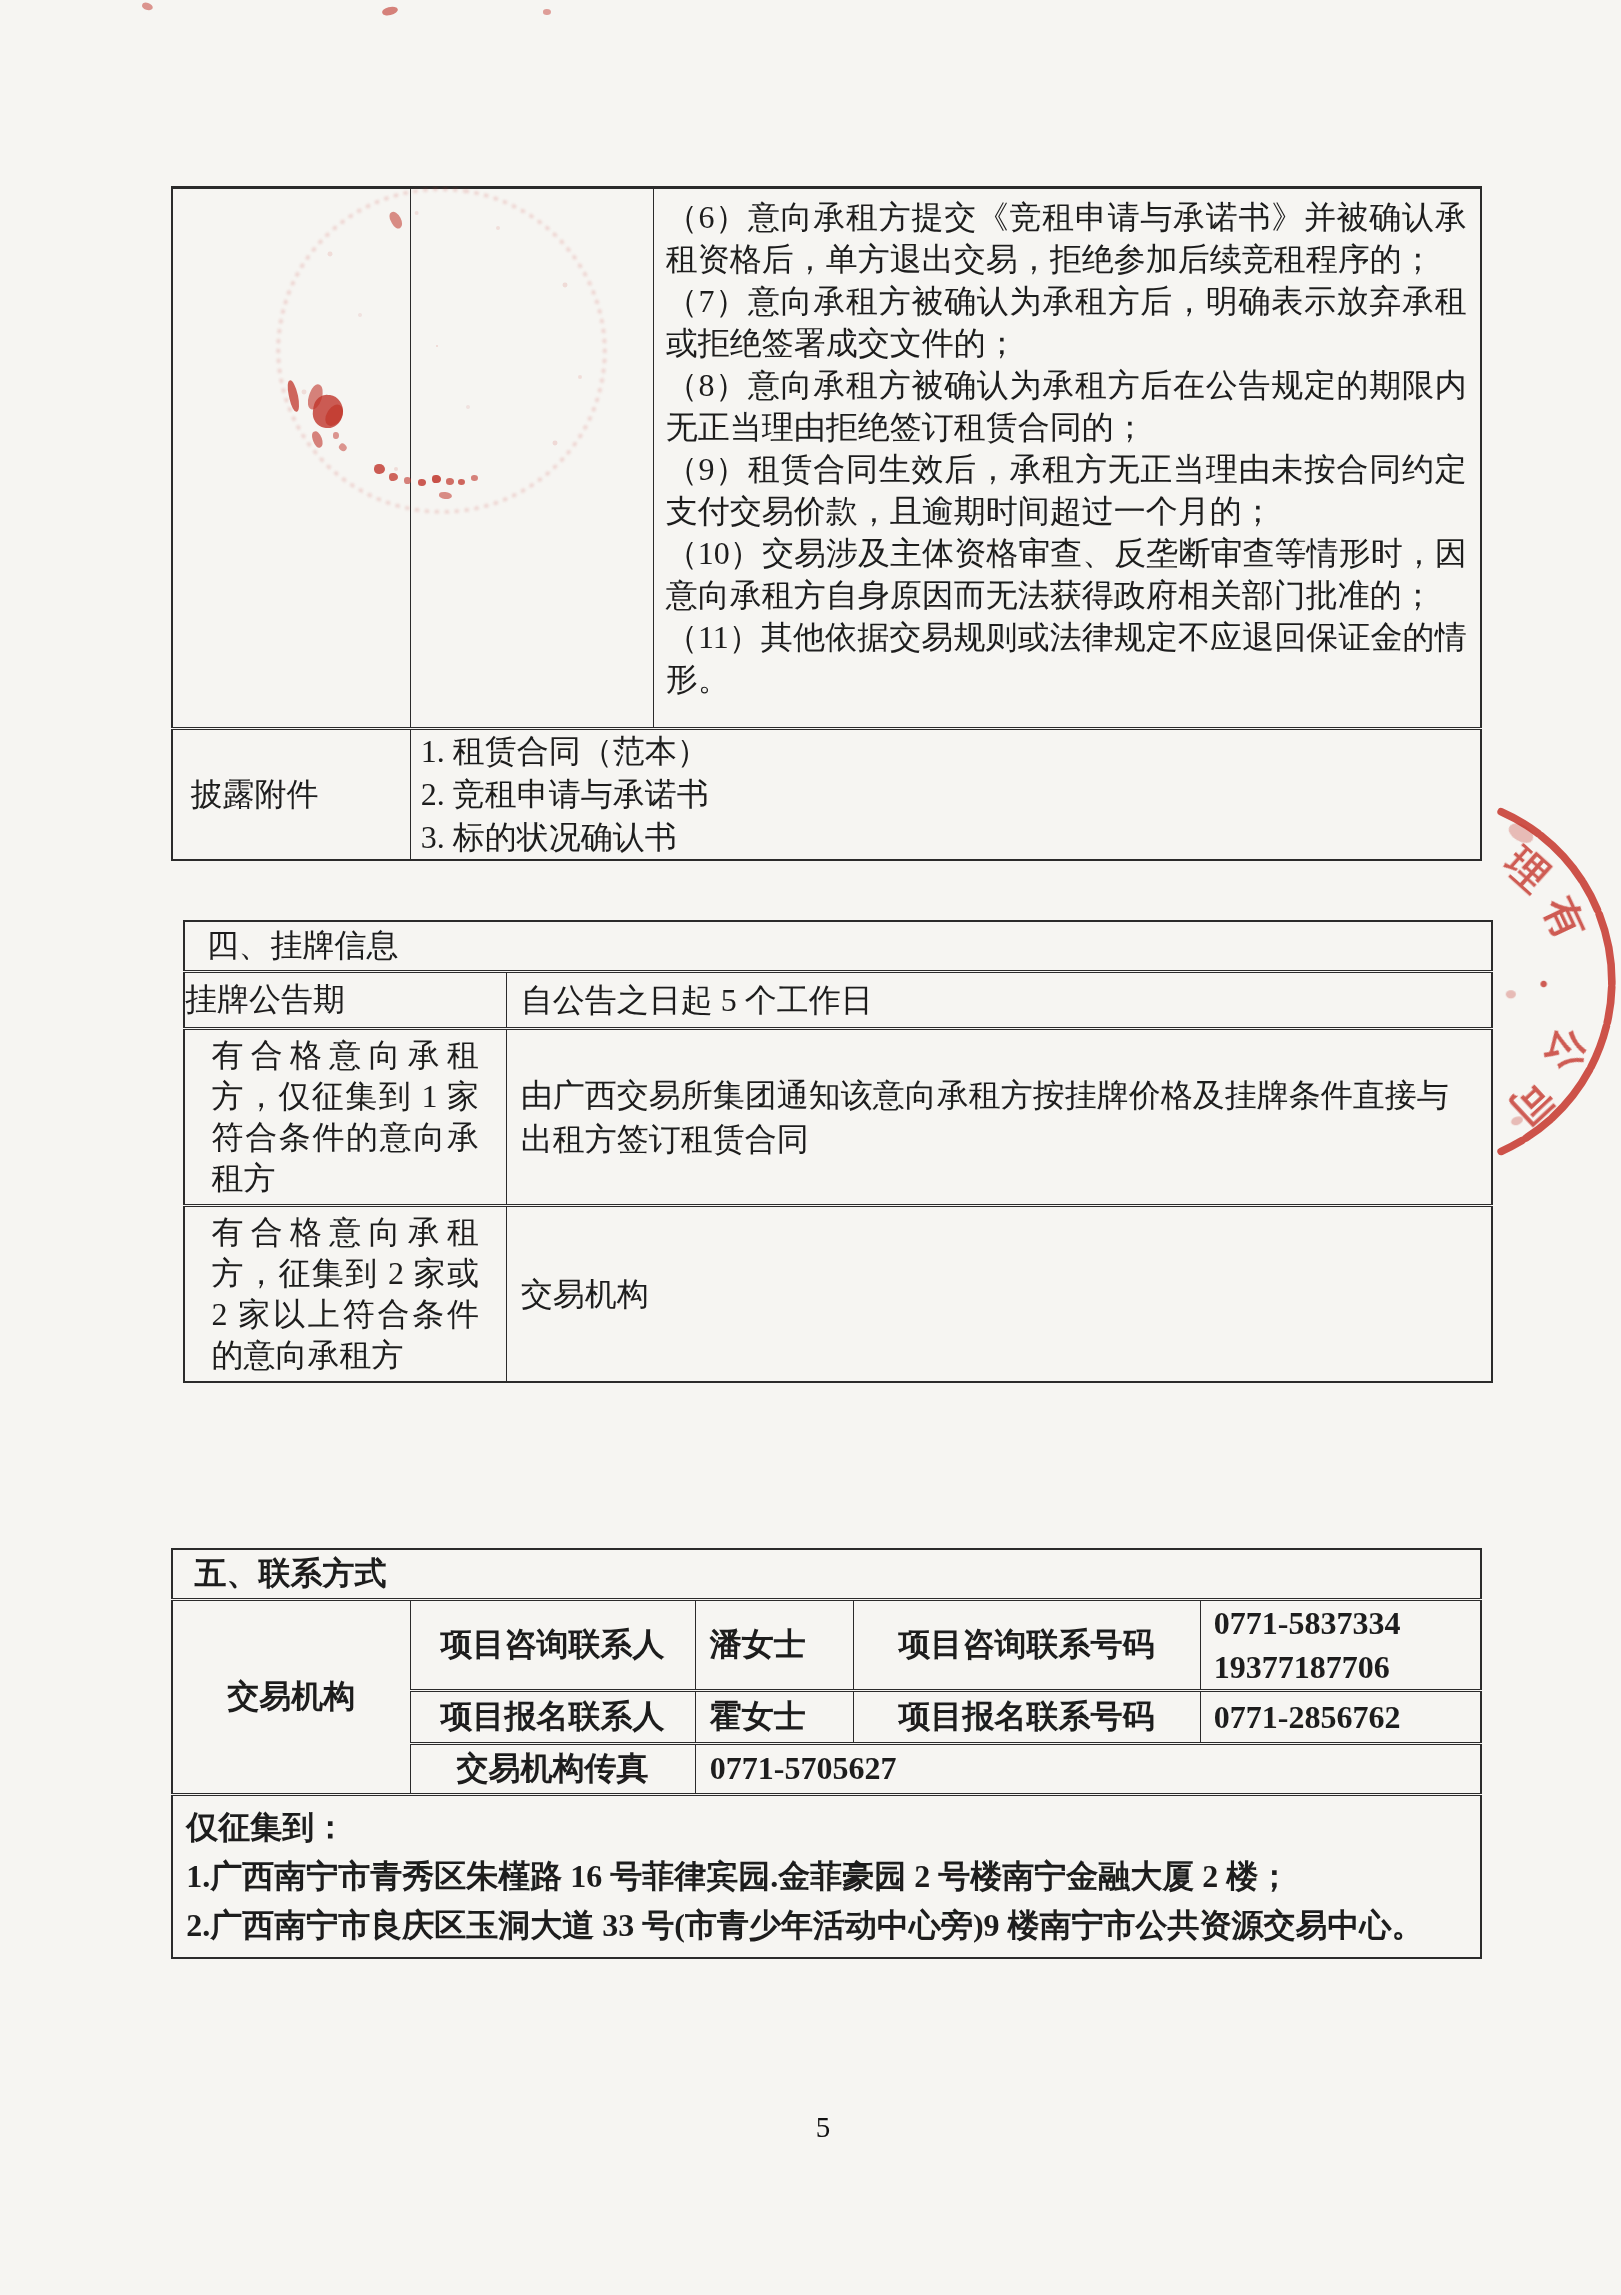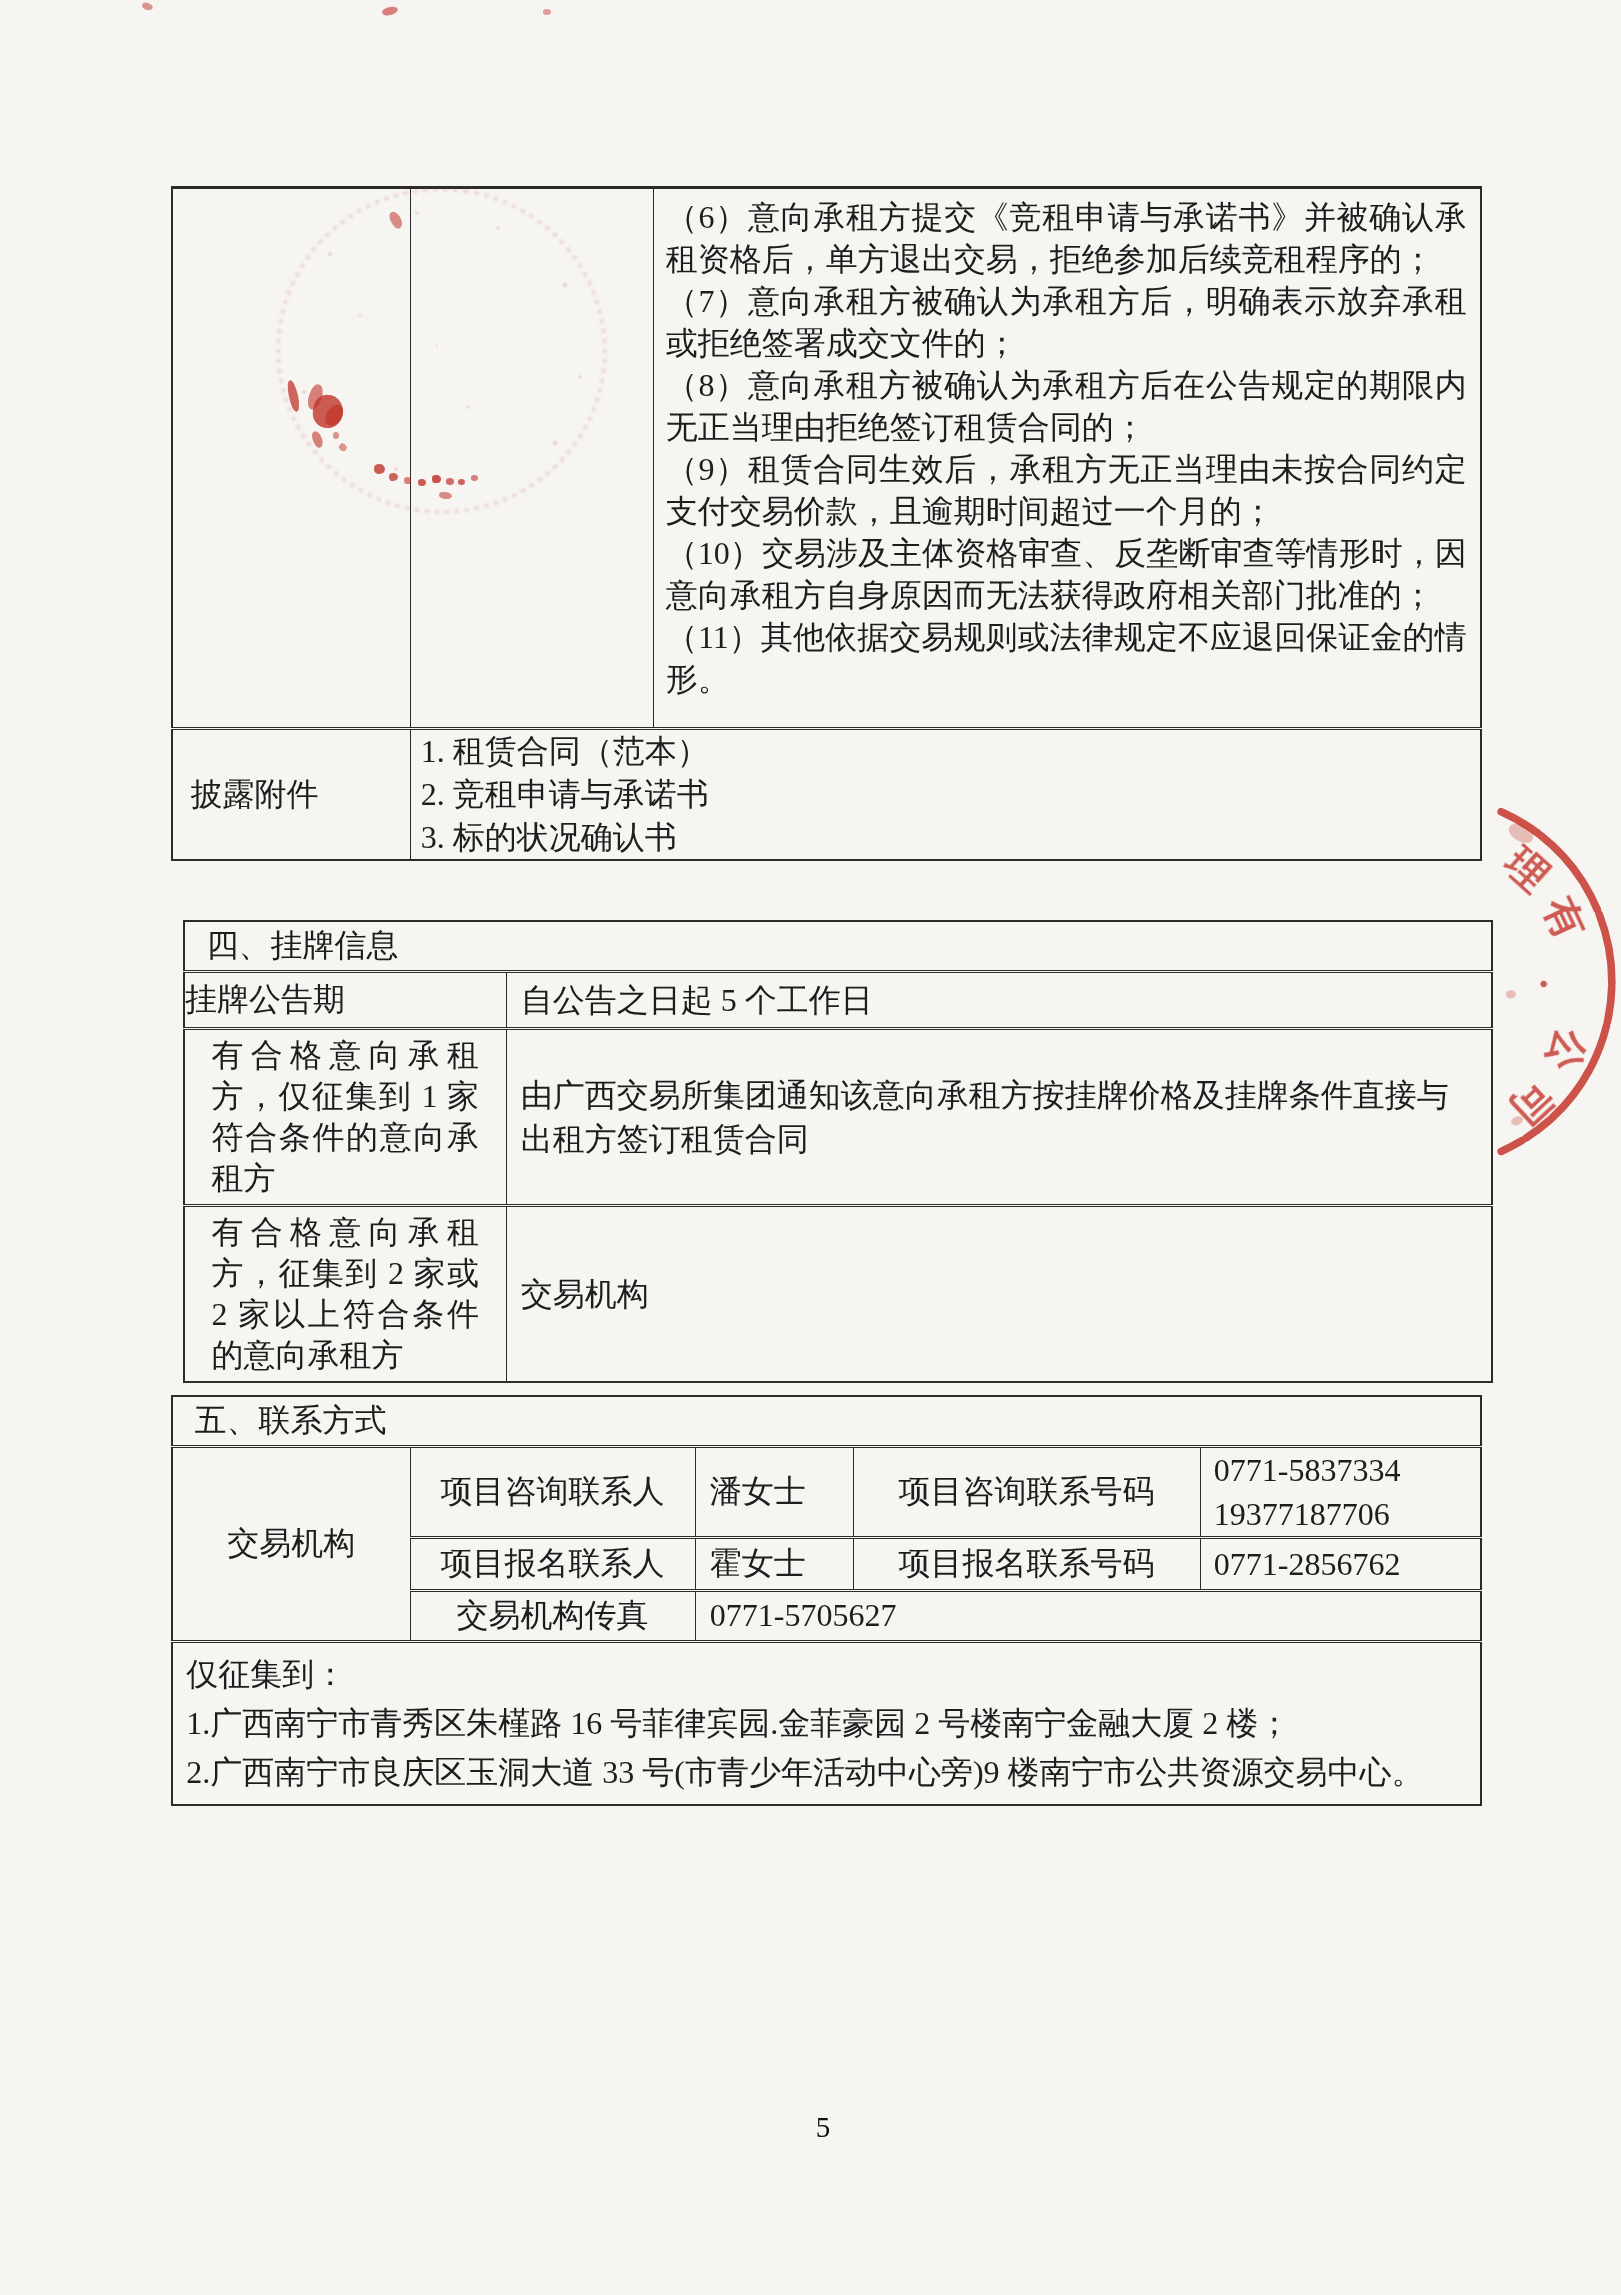--- a/index.html
+++ b/index.html
@@ -46,21 +46,21 @@
   .sec-title{padding-left:21.5px;}
   .lbl-center{text-align:left;}
   .lbl-just{
     text-align:justify;
     padding:5.1px 26.6px;
     line-height:41px;
   }
   .val-cell{padding:5.1px 14.3px;line-height:44px;text-align:left;}
 
   
-  #table3{left:171px;top:1395px;width:1308px;}
+  #table3{left:171px;top:1548px;width:1308px;font-weight:bold;}
   .c-center{text-align:center;}
   .c-left{padding-left:14.3px;text-align:left;}
   .phones{padding-left:13.3px;line-height:44px;}
   .addr-cell{padding:7.2px 13.3px;line-height:49px;vertical-align:middle;}
   .addr-cell div{margin:0;}
 
   
   #page-number{
     position:absolute;left:721px;top:2111px;width:204px;
     text-align:center;font-size:29px;color:#111;

